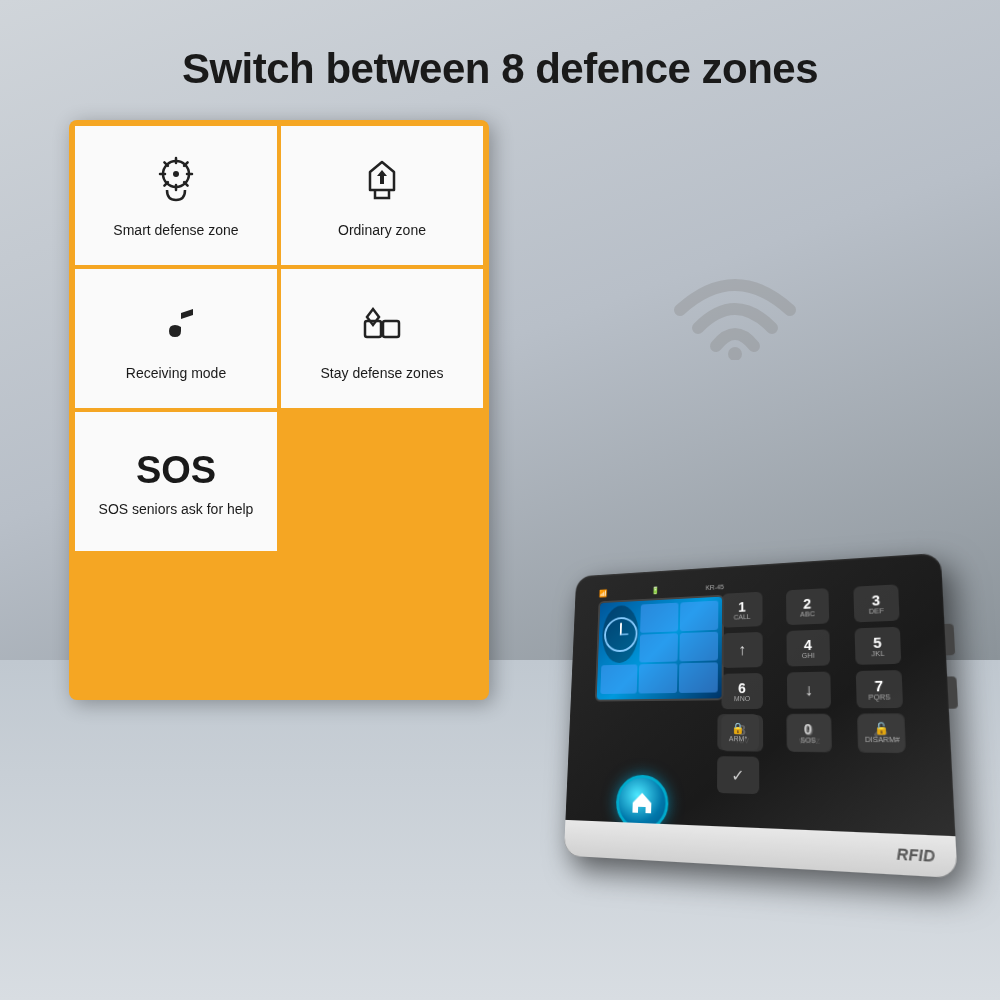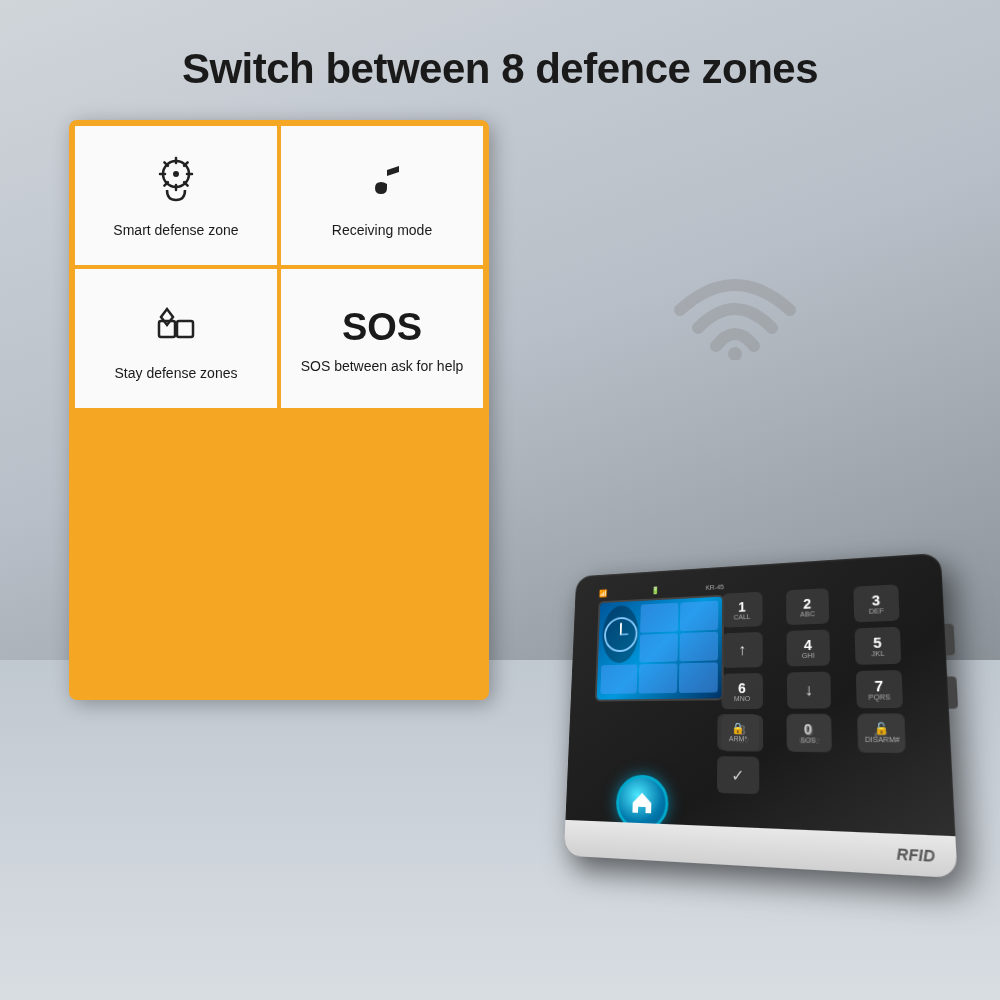--- a/index.html
+++ b/index.html
@@ -359,20 +359,30 @@
           <line x1="33.1" y1="26.1" x2="36.6" y2="29.6" stroke="#222" stroke-width="2.5" stroke-linecap="round"></line>
           <line x1="36.6" y1="6.4" x2="33.1" y2="9.9" stroke="#222" stroke-width="2.5" stroke-linecap="round"></line>
           <line x1="16.9" y1="26.1" x2="13.4" y2="29.6" stroke="#222" stroke-width="2.5" stroke-linecap="round"></line>
 
           <path d="M16 34 Q16 44 25 44 Q34 44 34 34" fill="none" stroke="#222" stroke-width="2.5"></path>
         </svg>
       </div>
       <span class="zone-label">Smart defense zone</span>
     </div>
 
+    <div class="zone-cell">
+      <div class="zone-icon">
+        <svg width="50" height="50" viewBox="0 0 50 50">
+          <path d="M25 6 L37 16 L37 34 L13 34 L13 16 Z" fill="none" stroke="#222" stroke-width="2.5" stroke-linejoin="round"></path>
+          <path d="M18 34 L18 42 L32 42 L32 34" fill="none" stroke="#222" stroke-width="2.5"></path>
+          <path d="M25 14 L20 20 L23 20 L23 28 L27 28 L27 20 L30 20 Z" fill="#222"></path>
+        </svg>
+      </div>
+      <span class="zone-label">Ordinary zone</span>
+    </div>
 
 
     <div class="zone-cell">
       <div class="zone-icon">
         <svg width="50" height="50" viewBox="0 0 50 50">
 
           <path d="M30 8 L30 32 Q30 38 24 38 Q18 38 18 32 Q18 26 24 26 Q27 26 30 28 L30 14 L42 10 L42 16 L30 20" fill="#222"></path>
         </svg>
       </div>
       <span class="zone-label">Receiving mode</span>
@@ -388,21 +398,21 @@
           <rect x="26" y="22" width="16" height="16" rx="2" fill="none" stroke="#222" stroke-width="2.5"></rect>
 
           <path d="M10 18 L16 10 L22 18 L16 26 Z" fill="none" stroke="#222" stroke-width="2.5"></path>
         </svg>
       </div>
       <span class="zone-label">Stay defense zones</span>
     </div>
 
     <div class="zone-cell">
       <div class="sos-text">SOS</div>
-      <span class="zone-label">SOS between ask for help</span>
+      <span class="zone-label">SOS seniors ask for help</span>
     </div>
 
   </div>
 </div>
 
 <div class="device-container">
   <div class="device">
 
     <div class="side-btn side-btn-1"></div>
     <div class="side-btn side-btn-2"></div>

